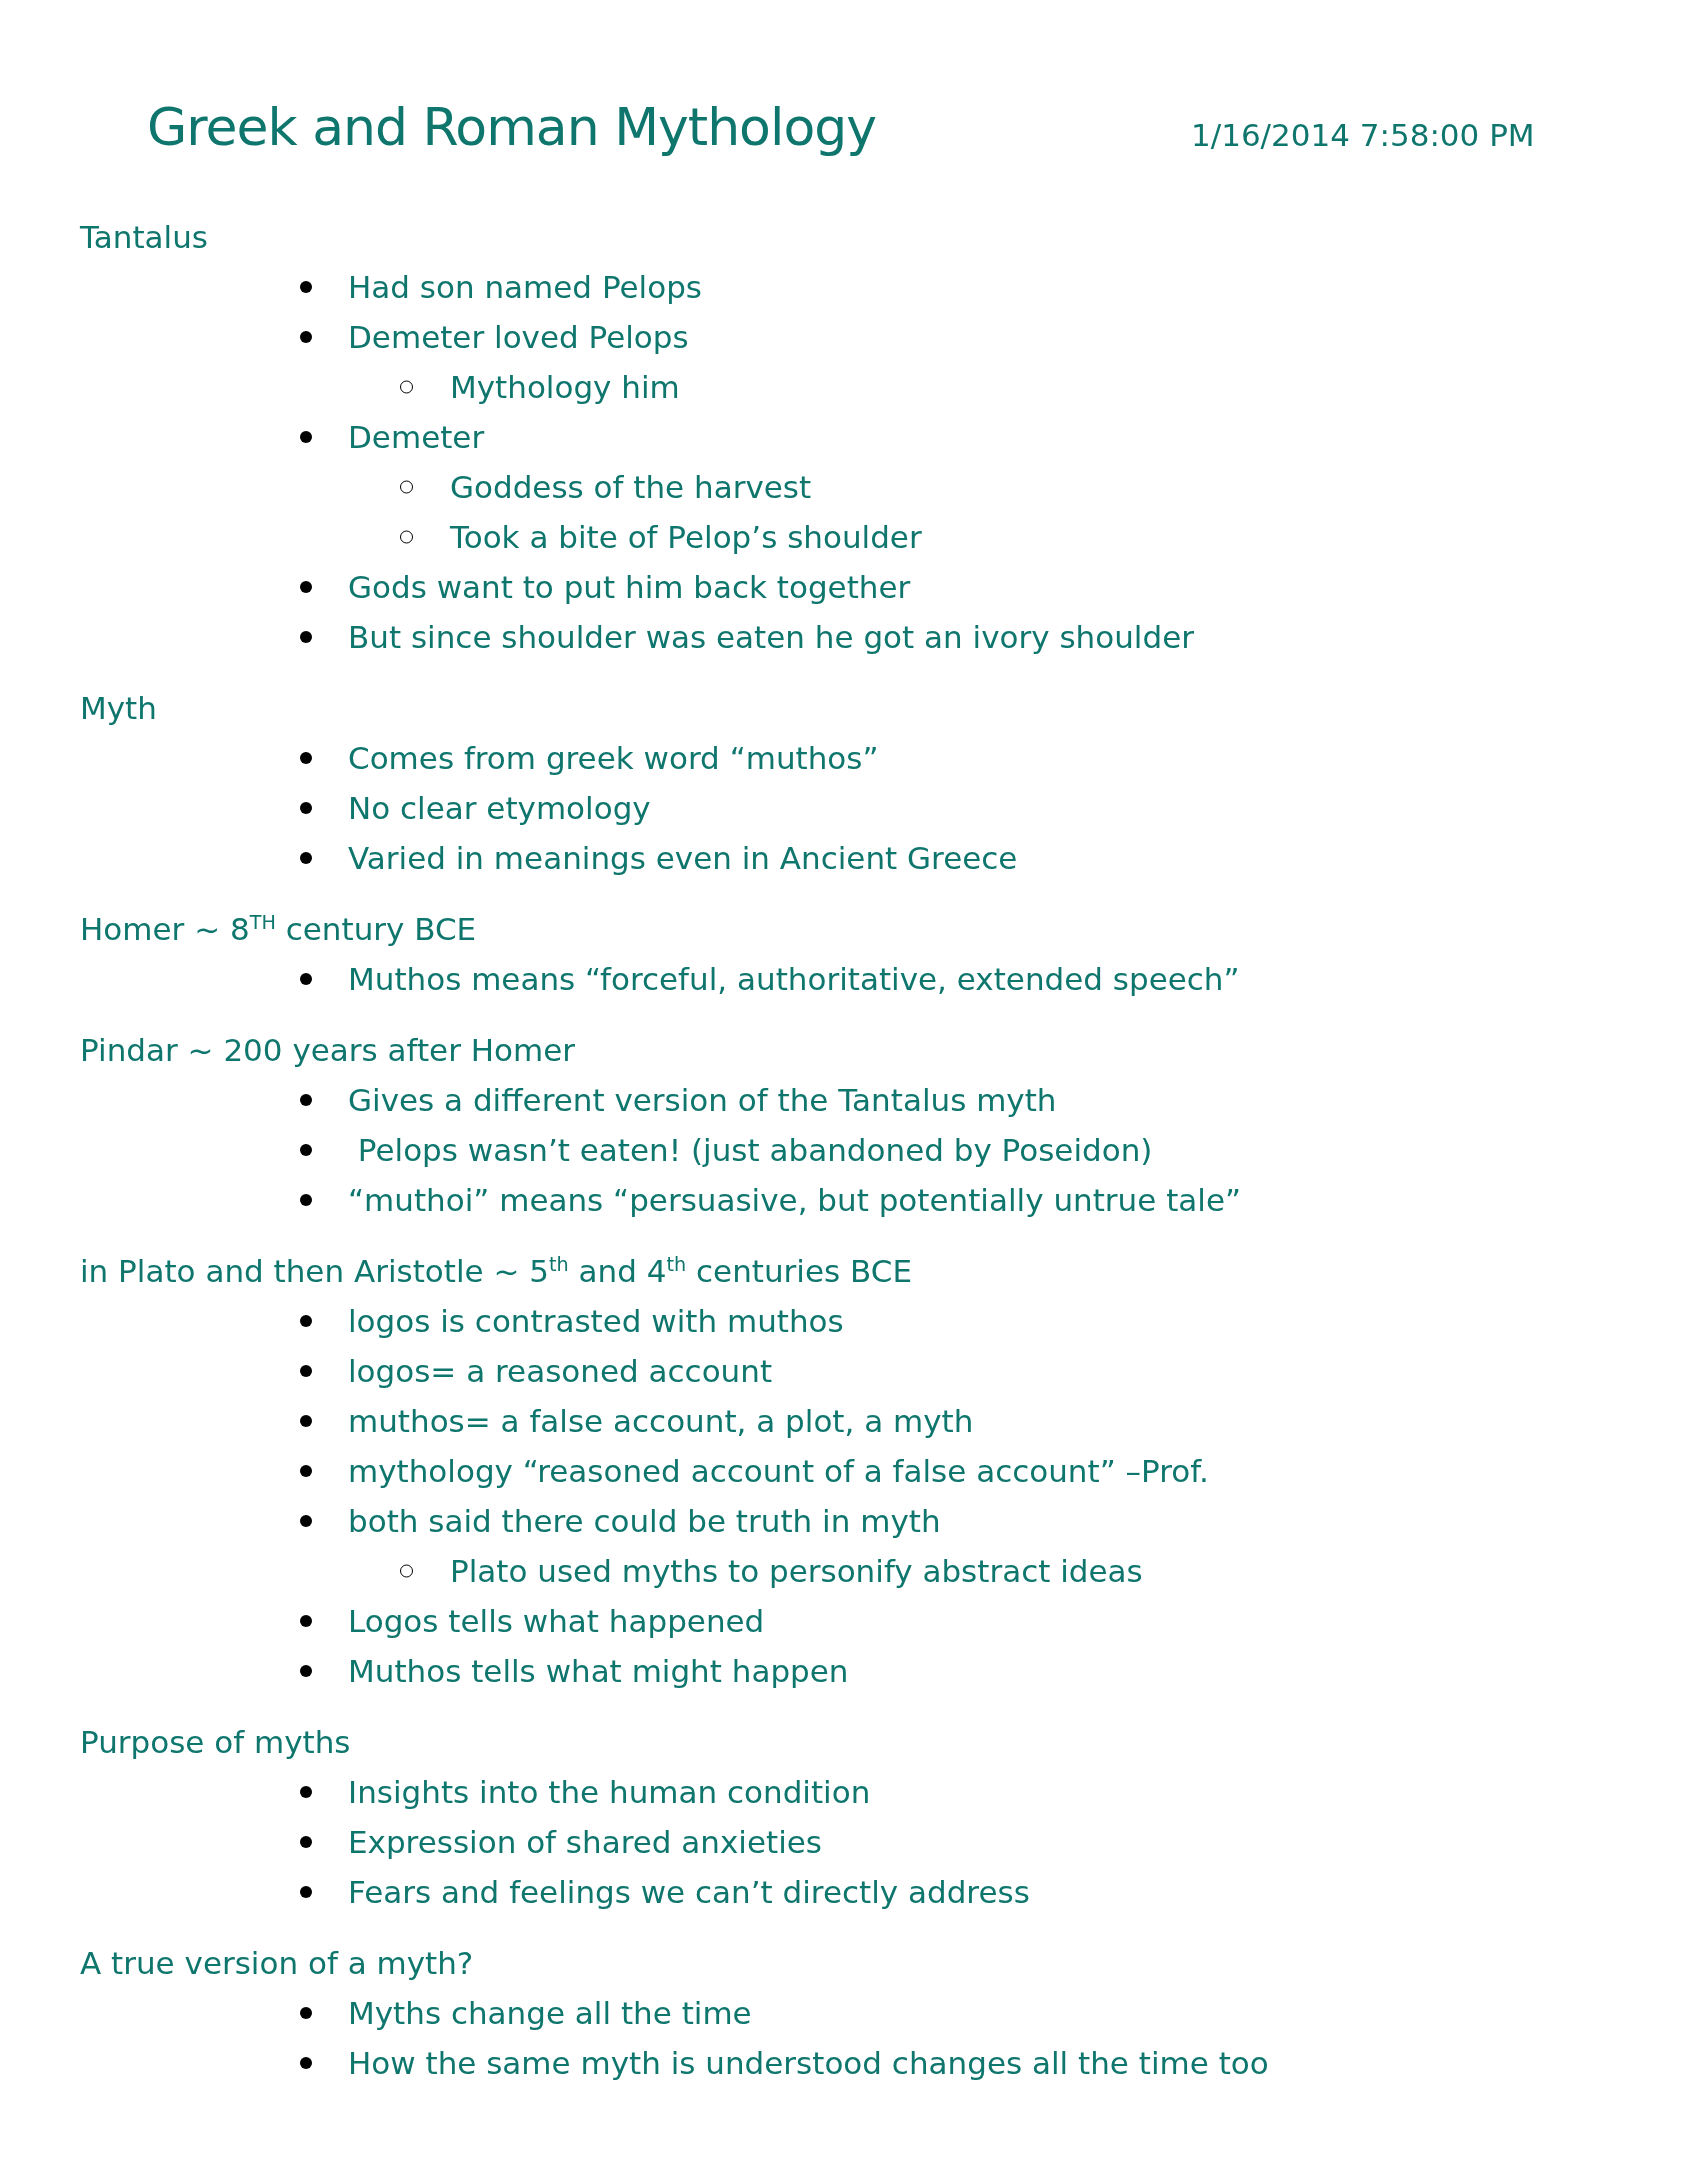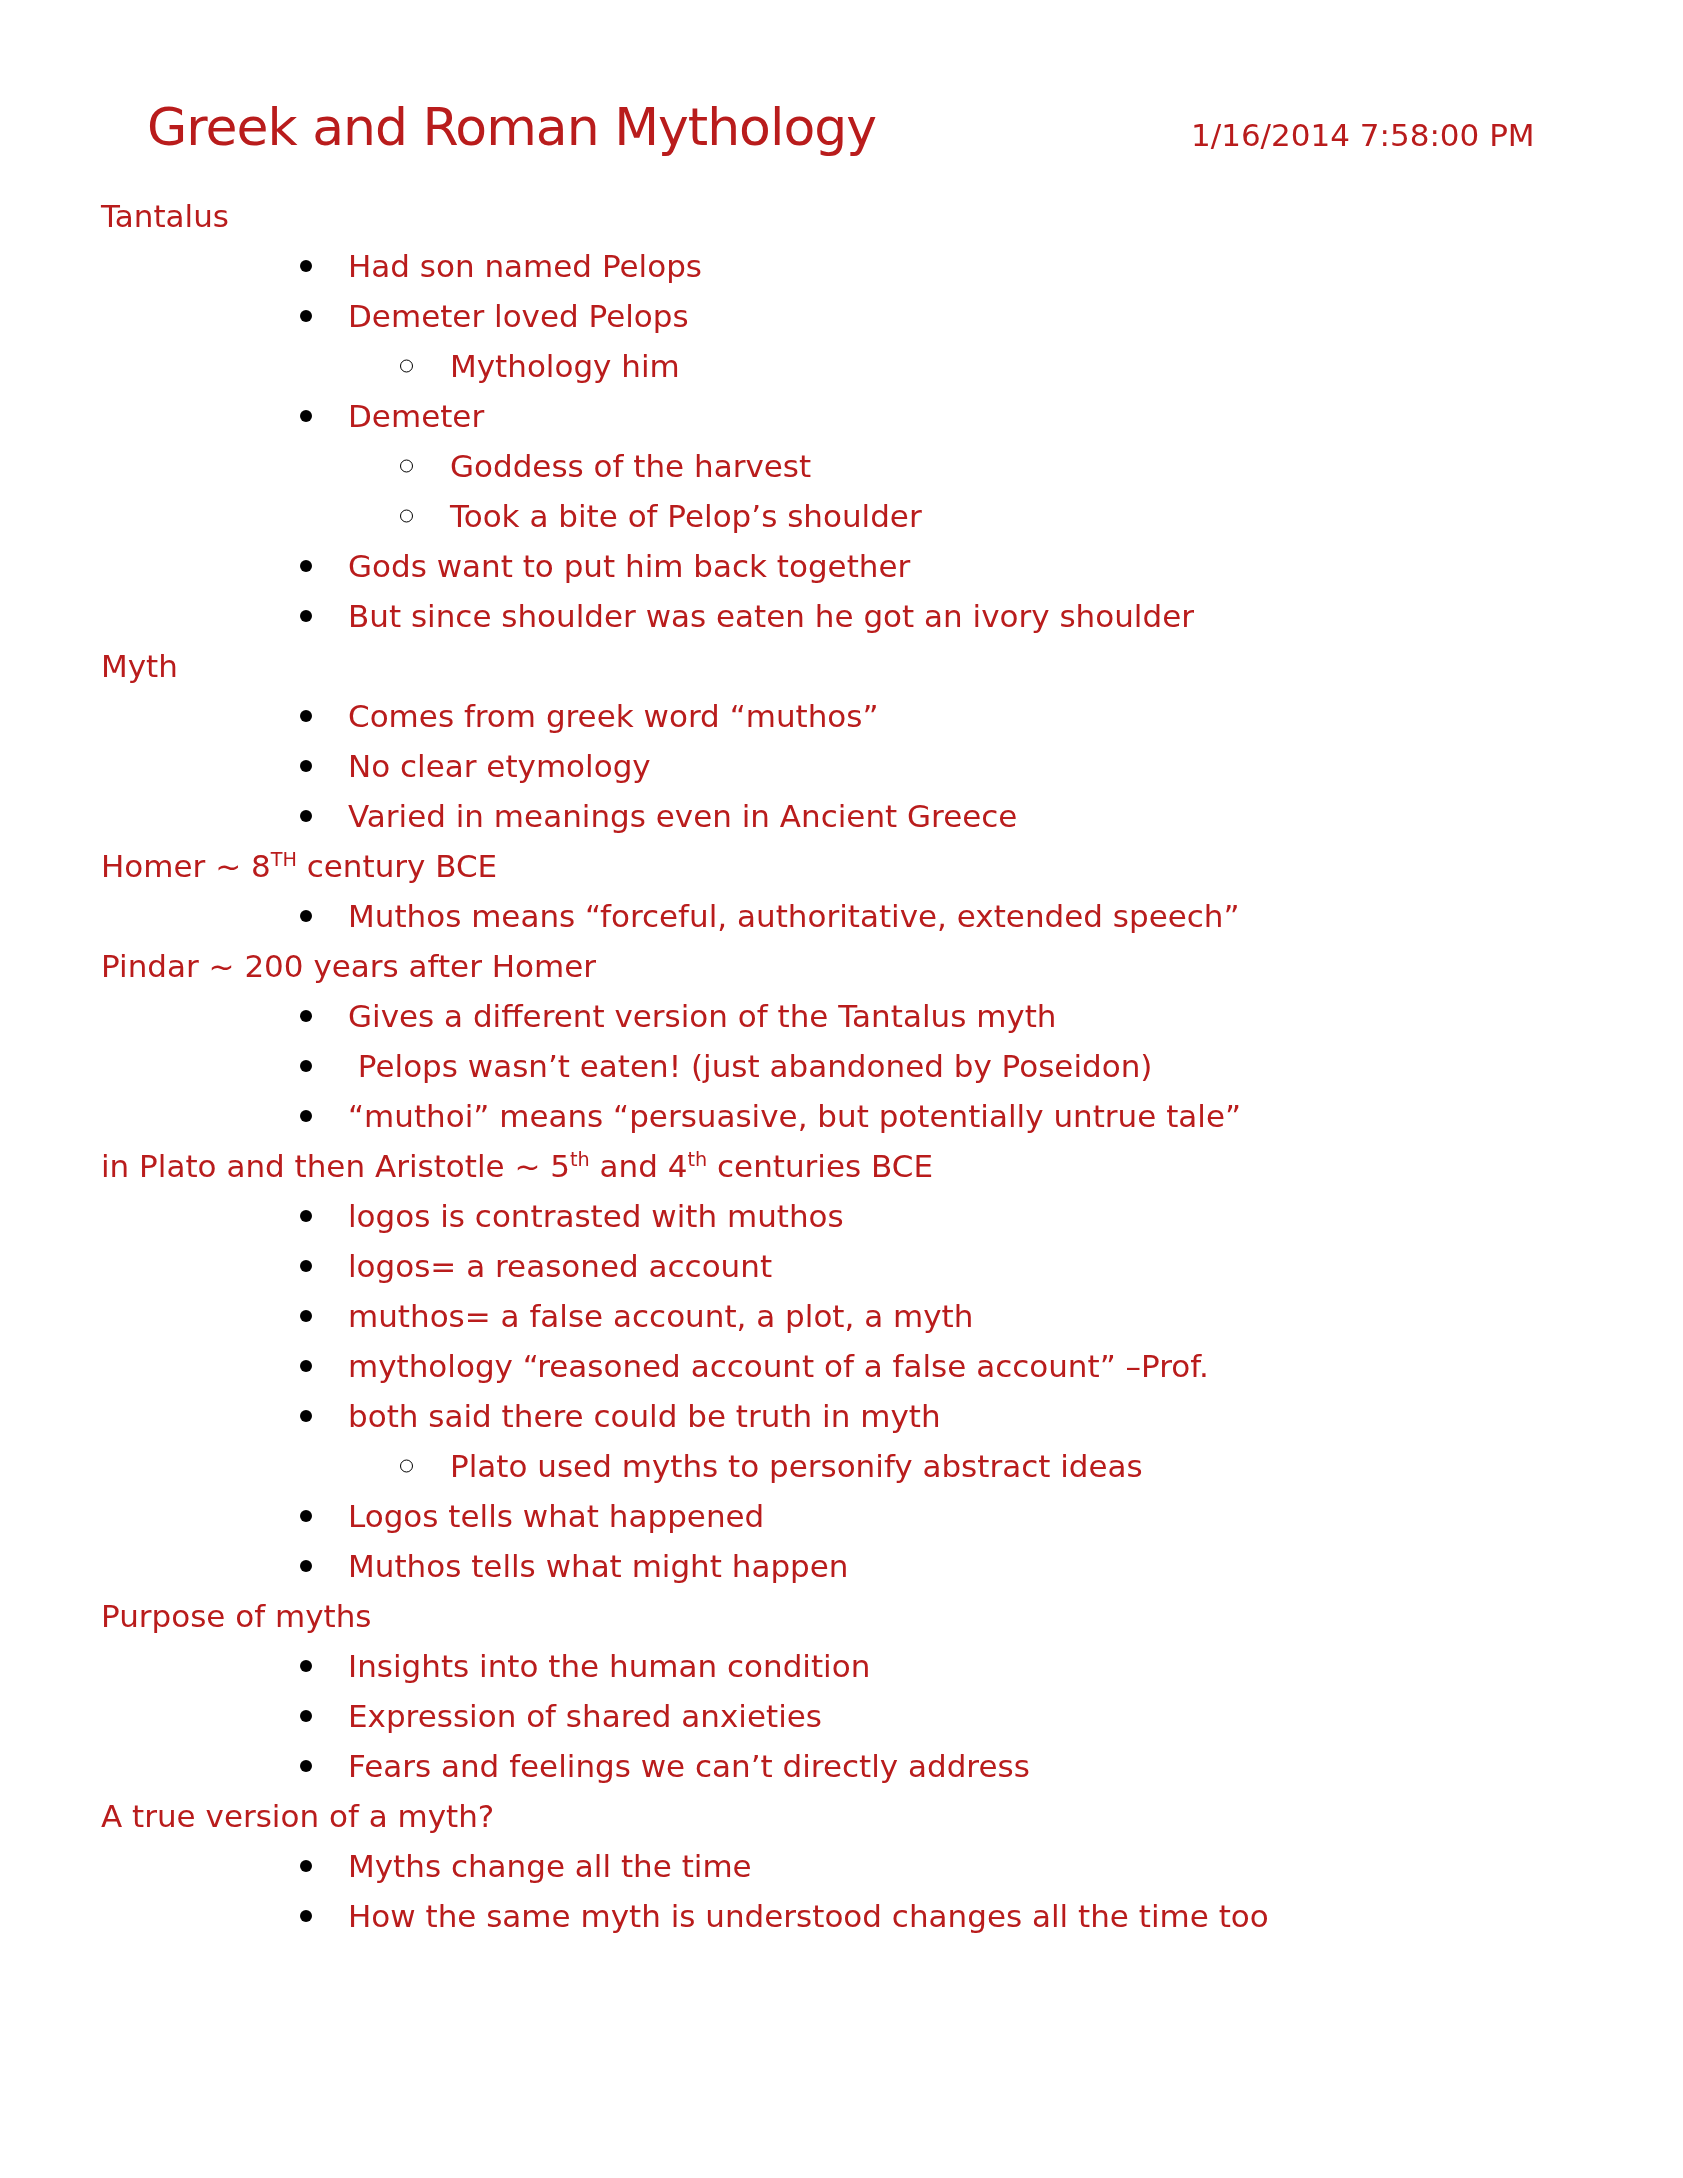--- a/index.html
+++ b/index.html
@@ -1,21 +1,21 @@
 <!DOCTYPE html>
 <html><head>
 <meta charset="utf-8">
 <style>
   html, body { margin: 0; padding: 0; background: #ffffff; }
   .page {
     position: relative;
     width: 1683px;
     height: 2178px;
     background: #ffffff;
-    color: #b91c1c;
+    color: #0f766e;
     font-family: "DejaVu Sans", "Liberation Sans", sans-serif;
     overflow: hidden;
   }
   .title {
     position: absolute;
     left: 147px;
     top: 97px;
     margin: 0;
     font-size: 52px;
     font-weight: 400;
@@ -36,21 +36,21 @@
     top: 191px;
     width: 1683px;
   }
   .line {
     position: relative;
     height: 50px;
     line-height: 50px;
     font-size: 31px;
     white-space: pre;
   }
-  .line.heading { padding-left: 101px; }
+  .line.heading { padding-left: 80px; margin-top: 21px; }
   .line.bullet1 { padding-left: 348px; }
   .line.bullet2 { padding-left: 450px; }
   .marker {
     position: absolute;
     top: 50%;
     transform: translateY(-50%);
     box-sizing: border-box;
   }
   .marker.disc {
     left: 300px;

